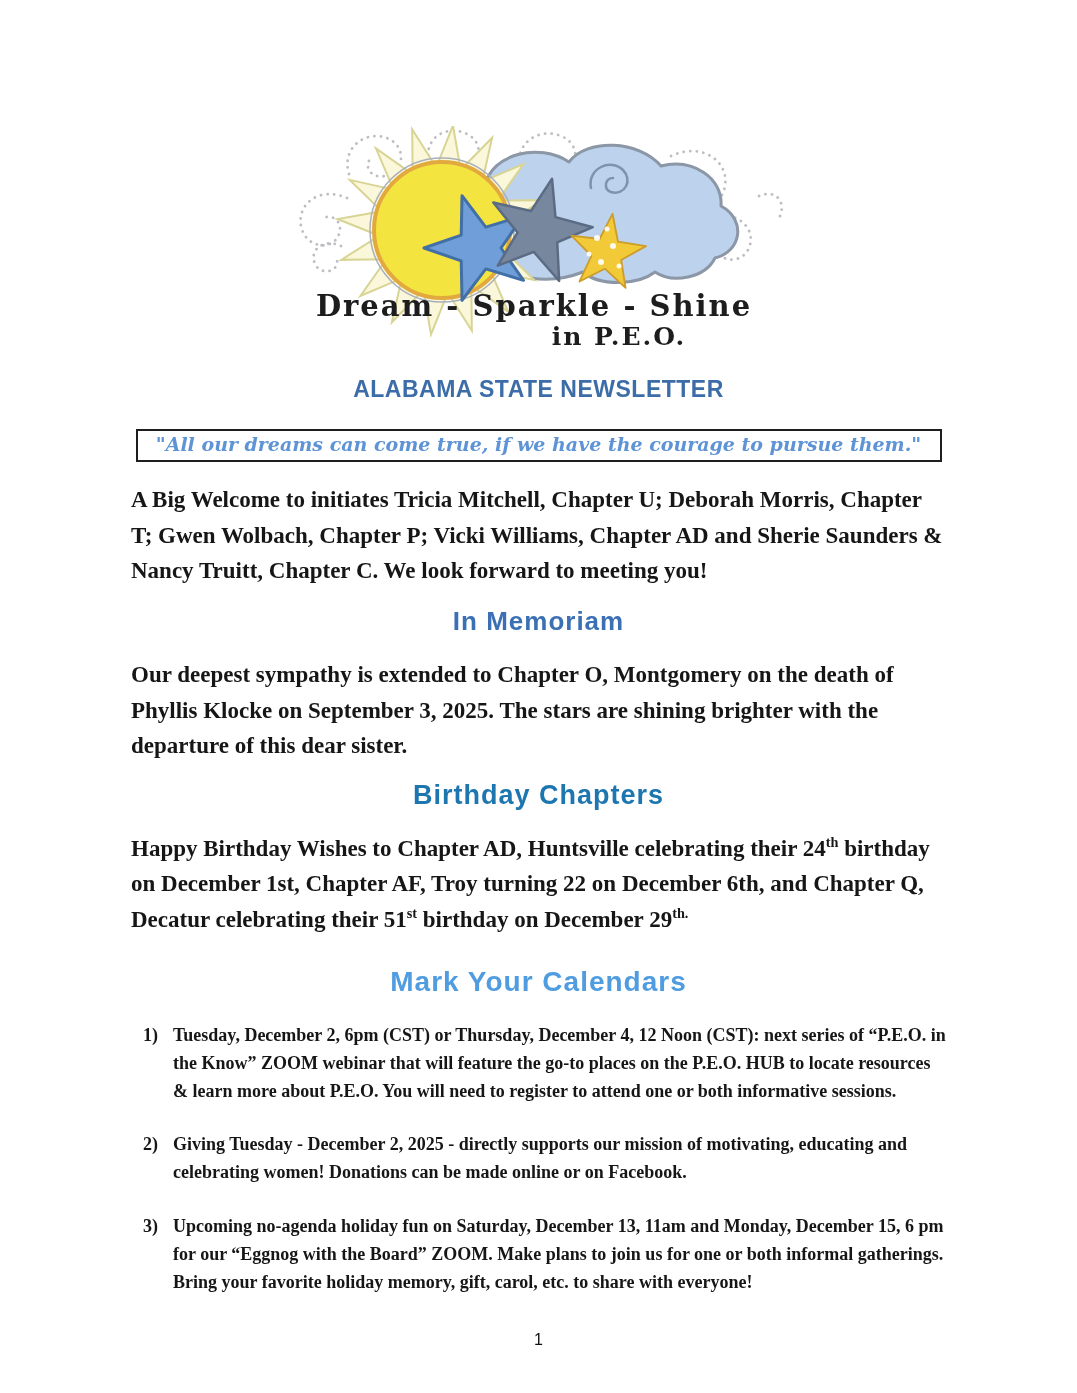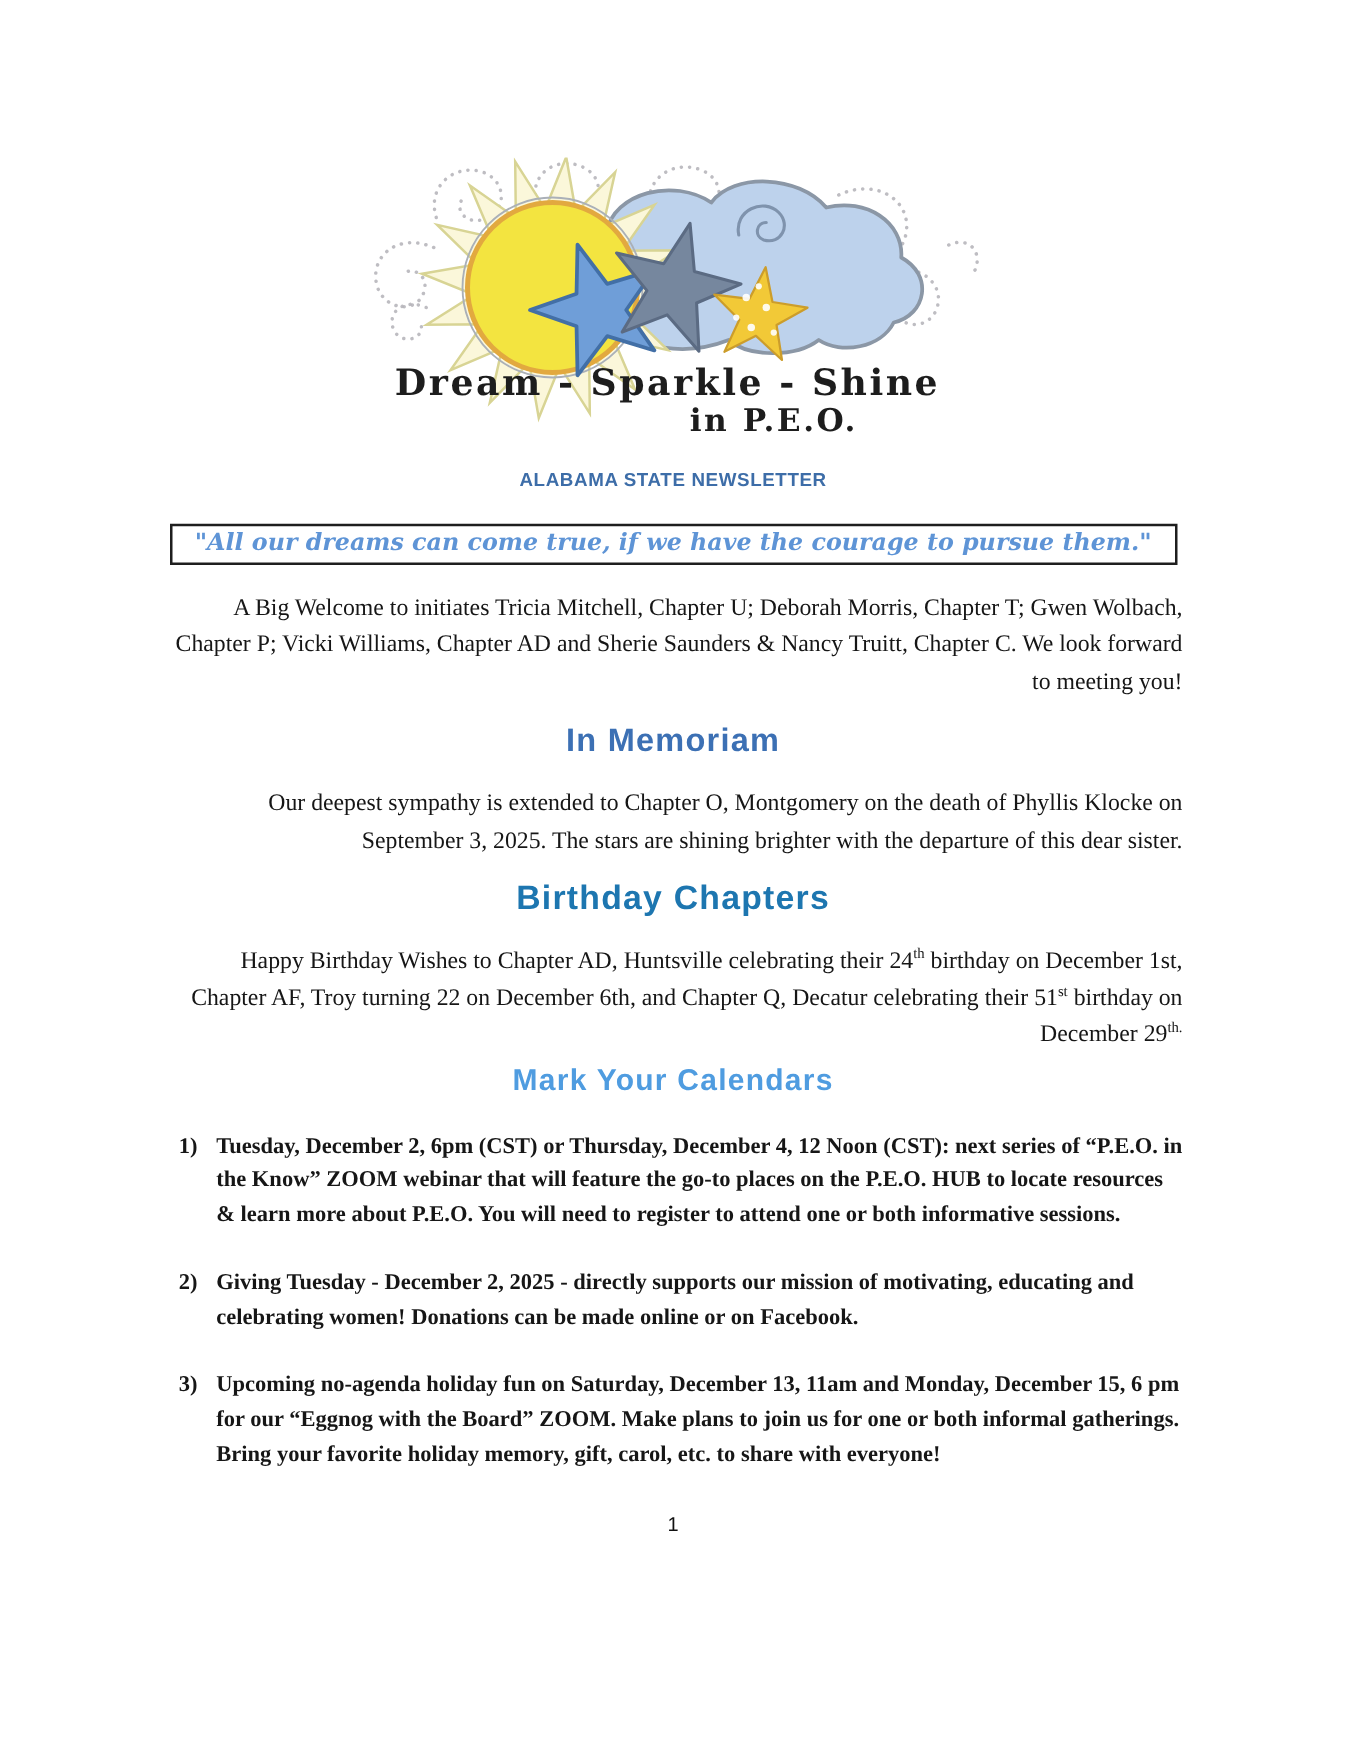--- a/index.html
+++ b/index.html
@@ -35,45 +35,45 @@
   .cloud{fill:var(--logo-cloud-blue);stroke:#8b97a6;stroke-width:3;stroke-linejoin:round;}
   .cloud-curl{fill:none;stroke:#7f93ad;stroke-width:2.5;stroke-linecap:round;}
   .star-blue{fill:var(--logo-star-blue);stroke:#426fa6;stroke-width:3;stroke-linejoin:round;}
   .star-gray{fill:var(--logo-star-gray);stroke:#5b6b83;stroke-width:2.5;stroke-linejoin:round;}
   .star-yellow{fill:var(--logo-star-yellow);stroke:#cc9d2b;stroke-width:2.5;stroke-linejoin:round;}
   .star-dot{fill:#ffffff;opacity:.9;}
   
   .nl-title{
     margin:22px 0 0;text-align:center;
     font-family:"Liberation Sans",sans-serif;font-weight:bold;
-    font-size:15px;letter-spacing:.5px;color:var(--title-blue);
+    font-size:23px;letter-spacing:.5px;color:var(--title-blue);
   }
   .nl-date{
     margin-top:16px;text-align:center;
     font-family:"DejaVu Serif",serif;font-style:italic;font-weight:bold;
     font-size:28px;letter-spacing:1px;color:var(--date-blue);
   }
   .quote-box{
     width:806px;margin:26px auto 0;border:2px solid #1e1e1e;
     padding:2px 6px 5px;text-align:center;
     font-family:"DejaVu Serif",serif;font-style:italic;font-weight:bold;
     font-size:19px;color:var(--quote-blue);
   }
   
   .sec-heading{
     text-align:center;font-family:"Liberation Sans",sans-serif;font-weight:bold;
     letter-spacing:1px;margin:0;
   }
   .h-new{margin-top:50px;font-size:26px;color:var(--section-heading-blue);}
   .h-mem{margin-top:17px;font-size:26px;color:var(--section-heading-blue);}
   .h-bday{margin-top:16px;font-size:27px;color:var(--birthday-heading-blue);}
-  .h-cal{margin-top:8px;font-size:24px;color:var(--calendar-heading-blue);}
+  .h-cal{margin-top:28px;font-size:28px;color:var(--calendar-heading-blue);}
   .body-para{
-    margin:20px 0 0;text-align:right;
-    font-weight:normal;font-size:19px;line-height:1.55;
+    margin:20px 0 0;text-align:left;
+    font-weight:bold;font-size:23px;line-height:1.55;
   }
   sup{font-size:.62em;line-height:0;}
   
   .cal-list{margin-top:24px;}
   .cal-item{display:flex;margin-top:26px;padding-left:12px;}
   .cal-item:first-child{margin-top:0;}
   .cal-num{flex:none;width:30px;font-weight:bold;font-size:18px;line-height:1.55;}
   .cal-text{flex:1;font-weight:bold;font-size:18px;line-height:1.55;text-align:left;}
   
   .page-num{

